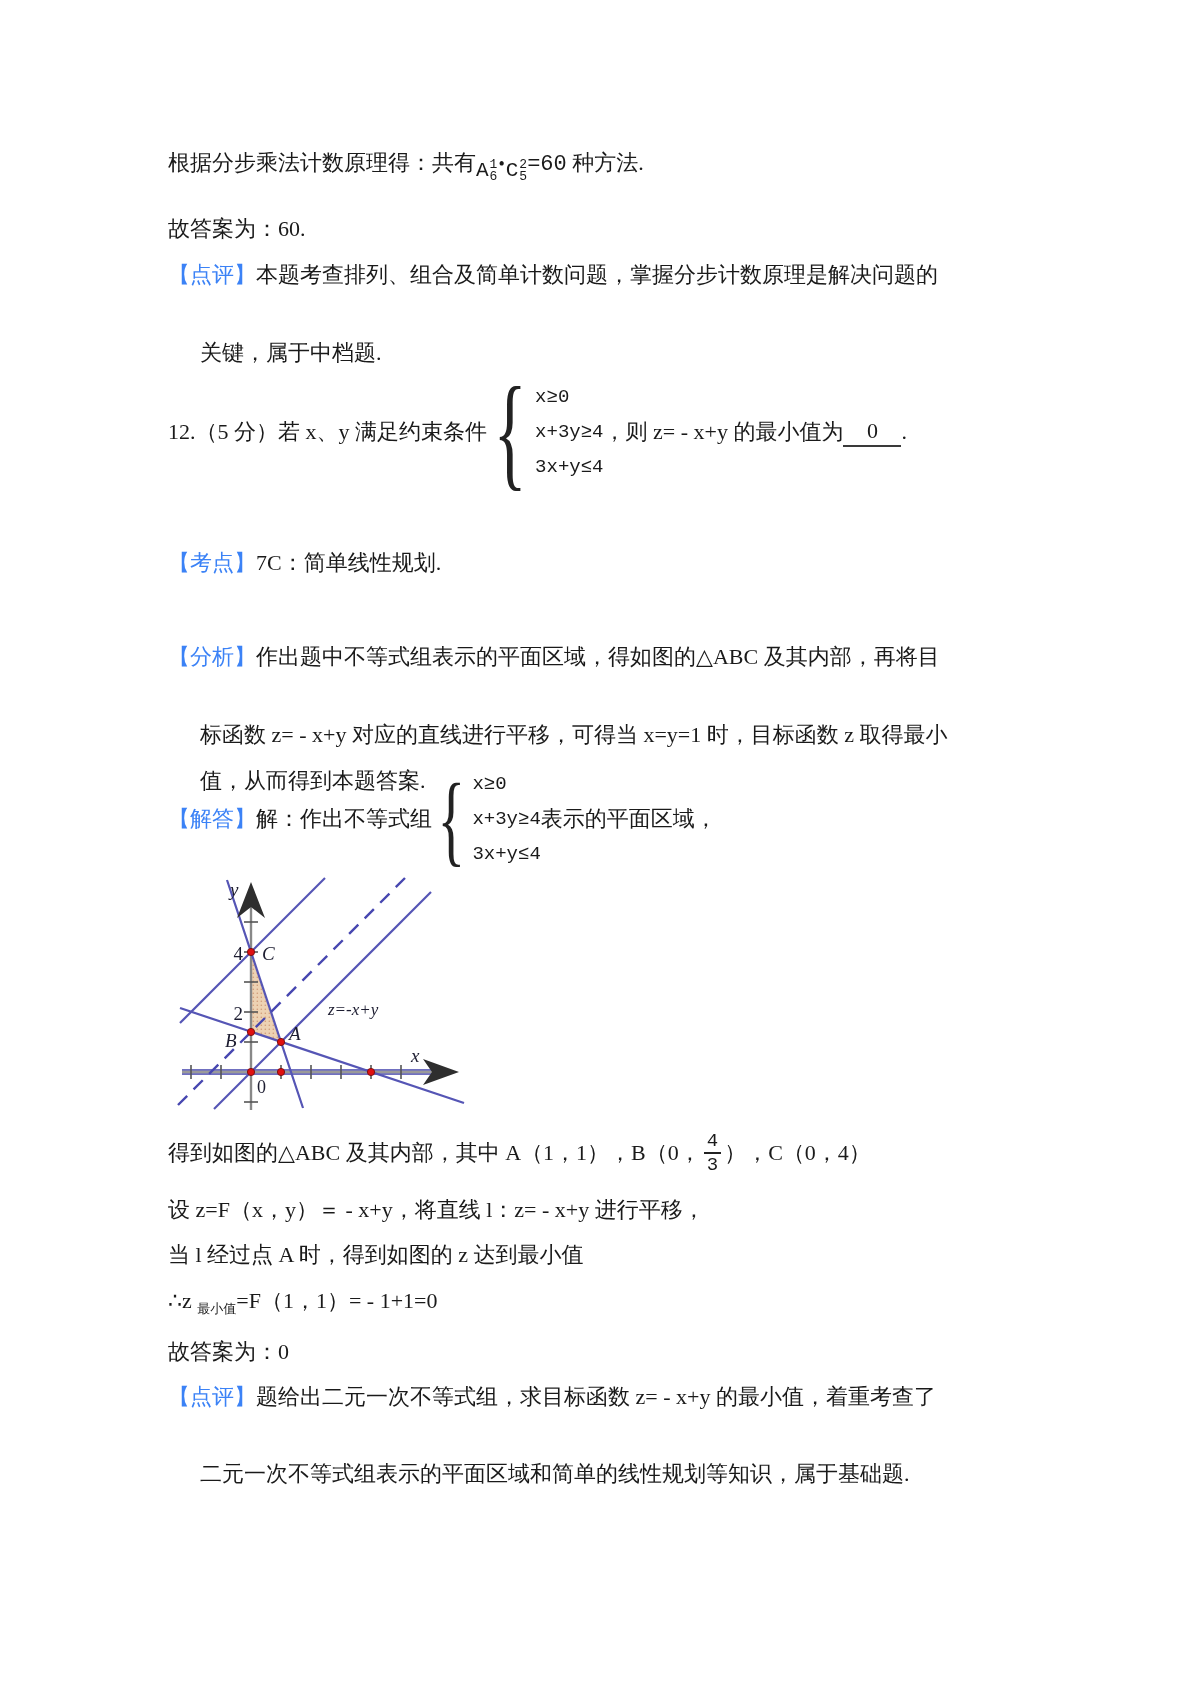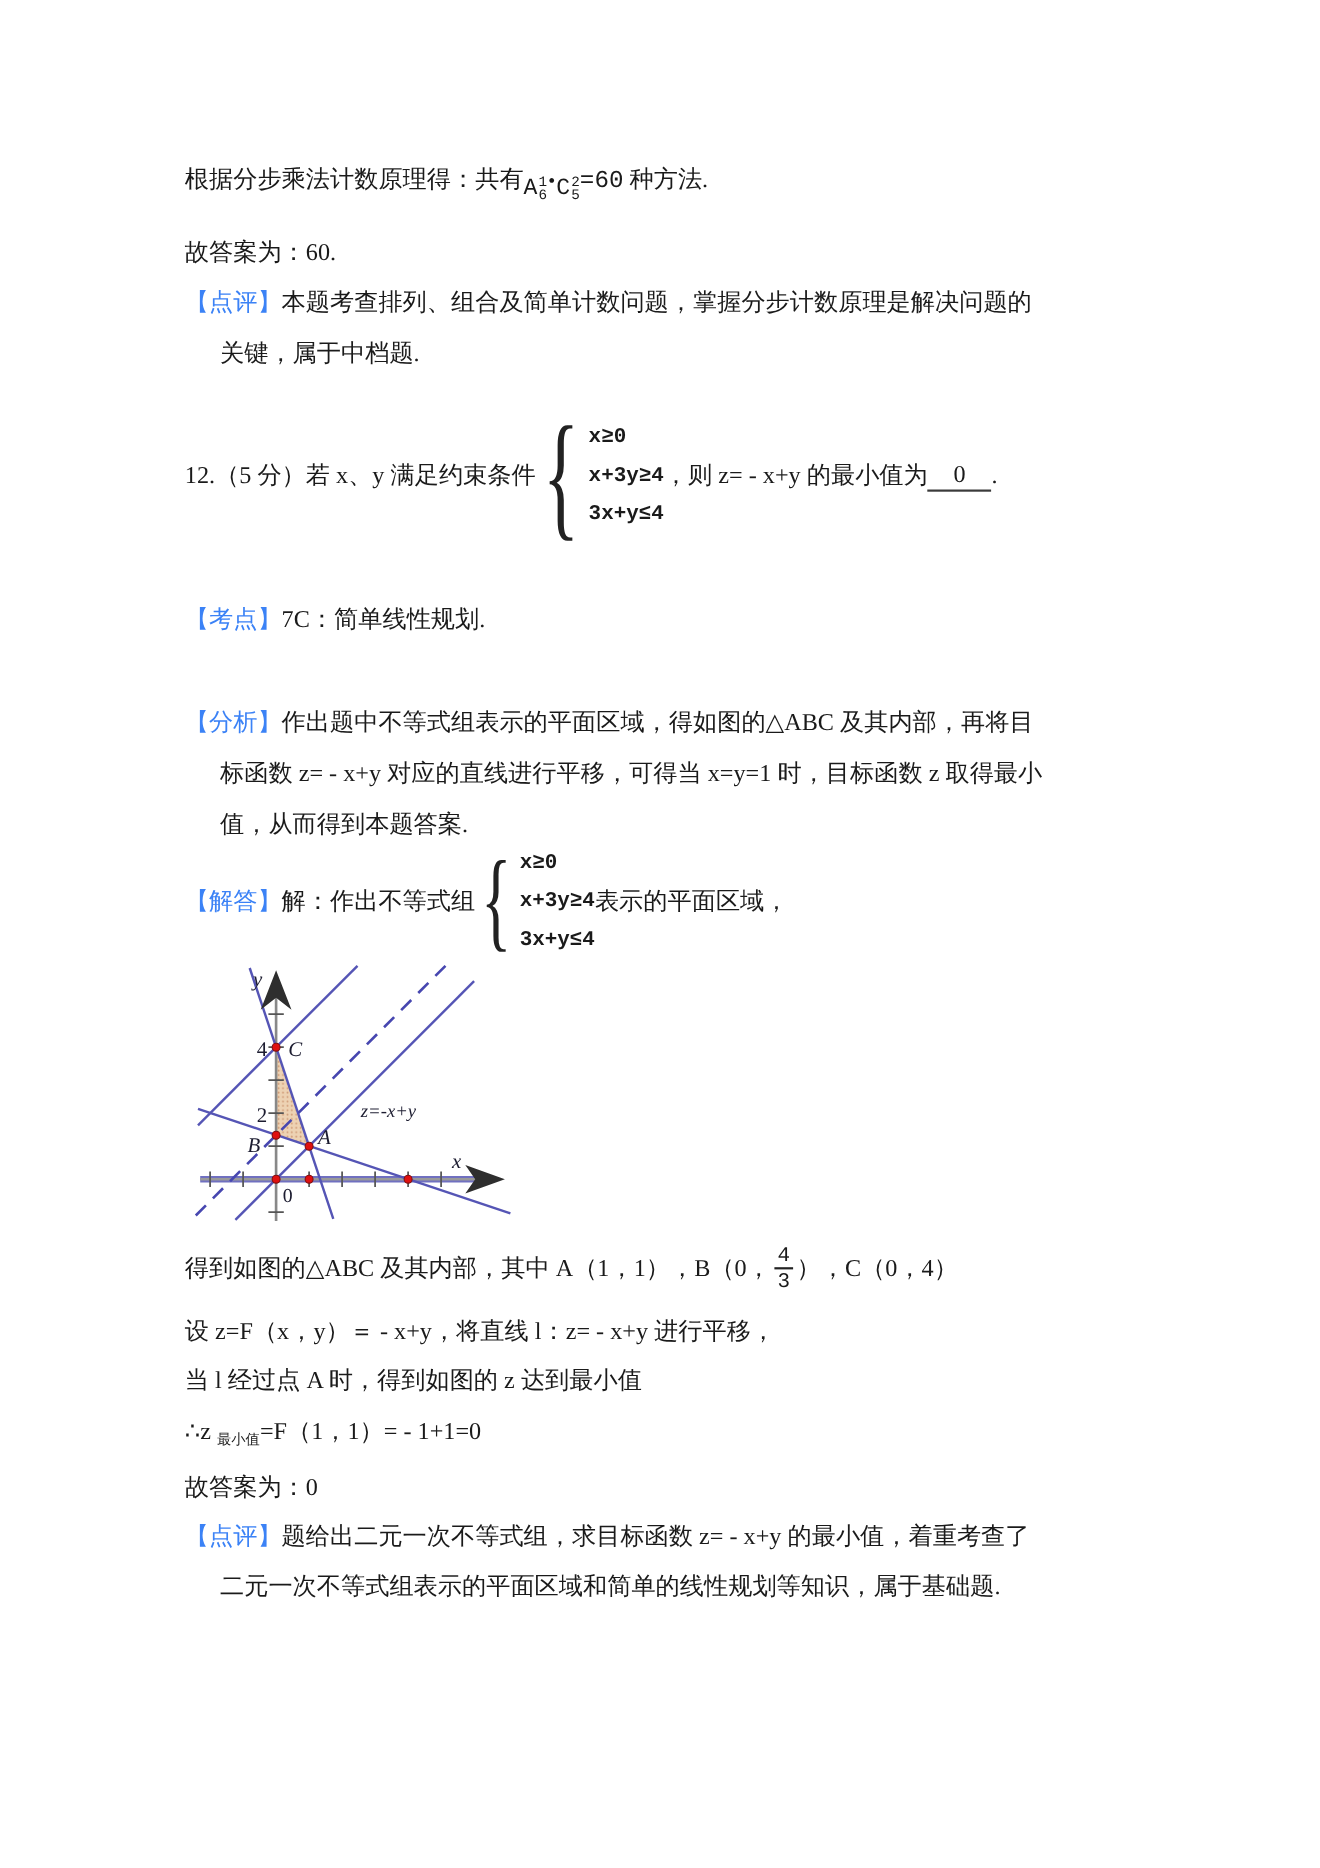--- a/index.html
+++ b/index.html
@@ -2,41 +2,41 @@
 <html><head>
 <meta charset="utf-8">
 <style>
   html,body { margin:0; padding:0; background:#ffffff; }
   .page {
     position:relative; width:1200px; height:1511px; background:#ffffff;
     font-family:"Liberation Serif","DejaVu Serif",serif;
     color:#1a1a1a; font-size:22px; overflow:hidden;
   }
   .row { position:absolute; left:168px; white-space:nowrap; }
-  .indent { left:200px; }
+  .indent { left:200px;margin-top:32px; }
   .tag { color:#3b82f6; }
   .mono { font-family:"Liberation Mono","DejaVu Sans Mono",monospace; }
 
   
   .scripted { display:inline-flex; align-items:center; vertical-align:-6px;
               font-family:"Liberation Mono","DejaVu Sans Mono",monospace; }
   .scripted .base { font-size:21px; }
   .scripted .scripts { display:inline-flex; flex-direction:column; font-size:13px;
                        line-height:12px; margin-left:1px; }
   .mdot { font-size:18px; margin:0 1px; }
 
   
   .sysline { position:absolute; left:168px; display:flex; align-items:center; white-space:nowrap; }
   .brace { display:inline-block; color:#222; font-weight:400; line-height:1;
            font-family:"Liberation Serif","DejaVu Serif",serif; }
   .brace-lg { font-size:96px; transform:scale(0.72,1.32); }
   .brace-sm { font-size:80px; transform:scale(0.72,1.26); }
   .stack { display:inline-flex; flex-direction:column; justify-content:space-between;
            font-family:"Liberation Mono","DejaVu Sans Mono",monospace;
-           font-size:19px; line-height:35px; margin-left:2px;font-weight:bold; }
+           font-size:19px; line-height:35px; margin-left:2px; }
 
   .blank { display:inline-block; min-width:58px; text-align:center;
            border-bottom:2px solid #3a3a3a; padding-bottom:1px; }
 
   .frac { display:inline-flex; flex-direction:column; align-items:center;
           vertical-align:middle; font-size:19px; line-height:22px; margin:0 3px;
           font-family:"Liberation Mono","DejaVu Sans Mono",monospace; }
   .frac .den { border-top:2px solid #222; padding:0 3px; }
 
   .subsc { font-size:13px; vertical-align:-5px; }

